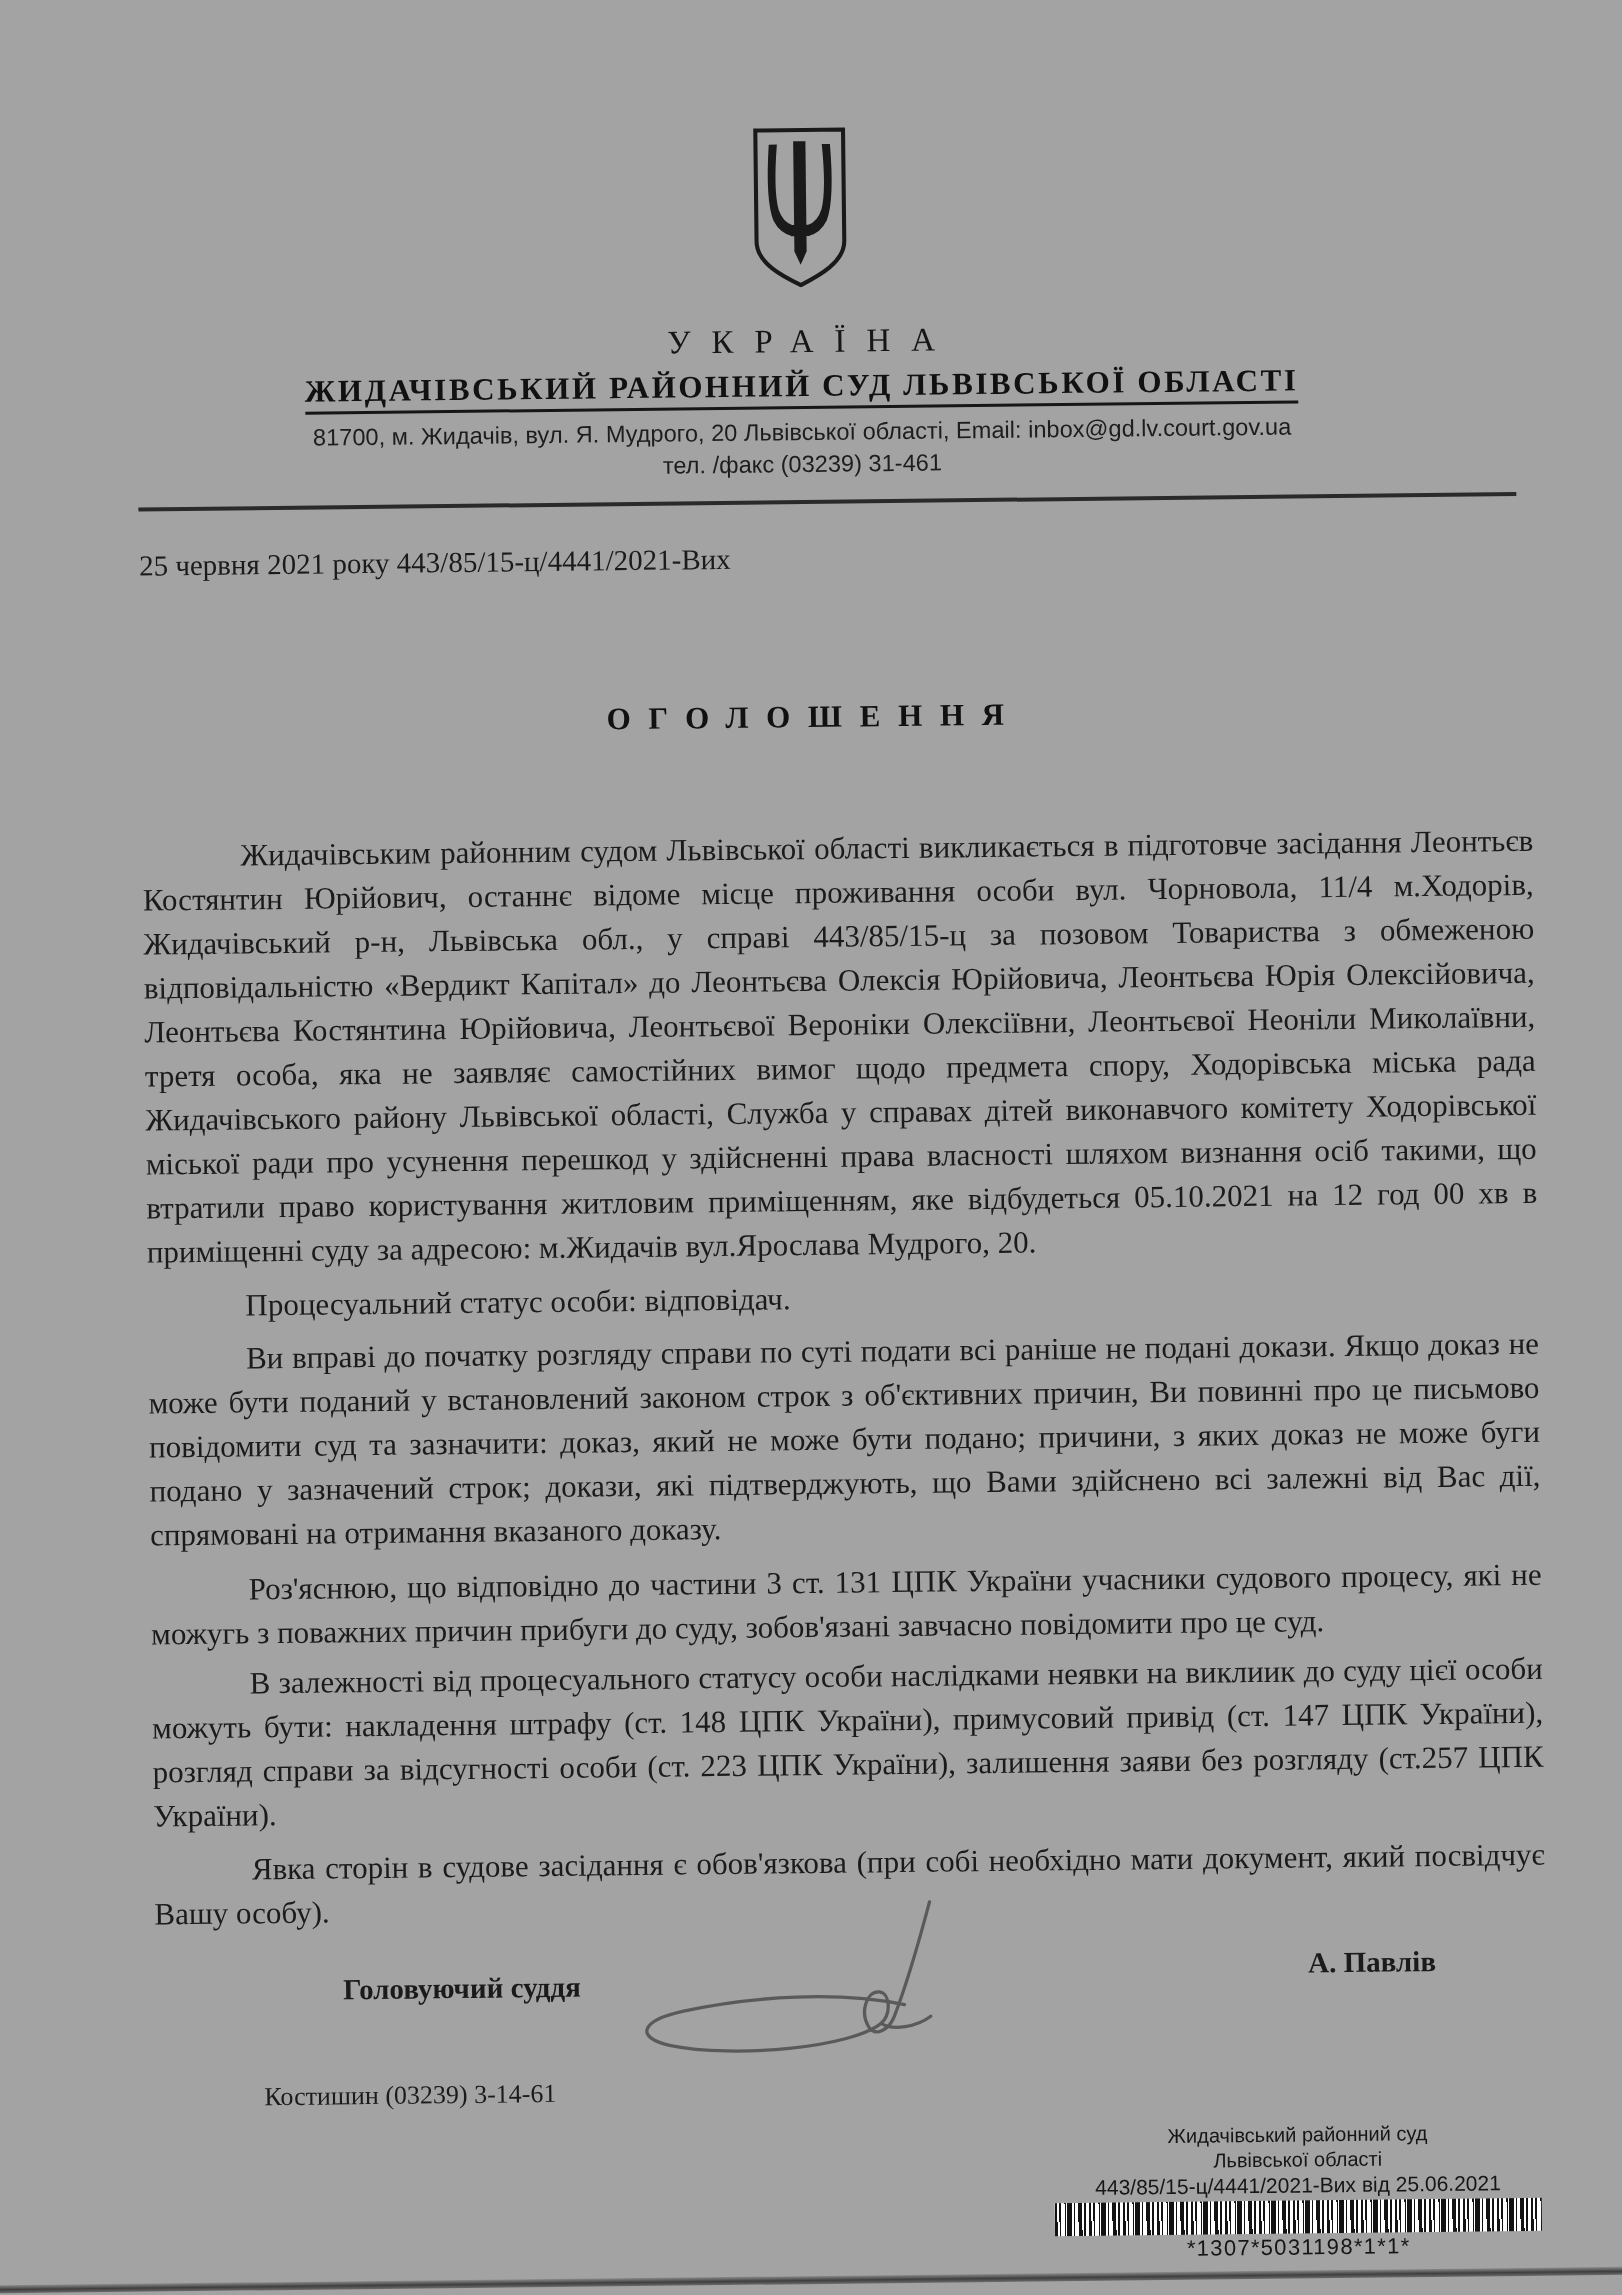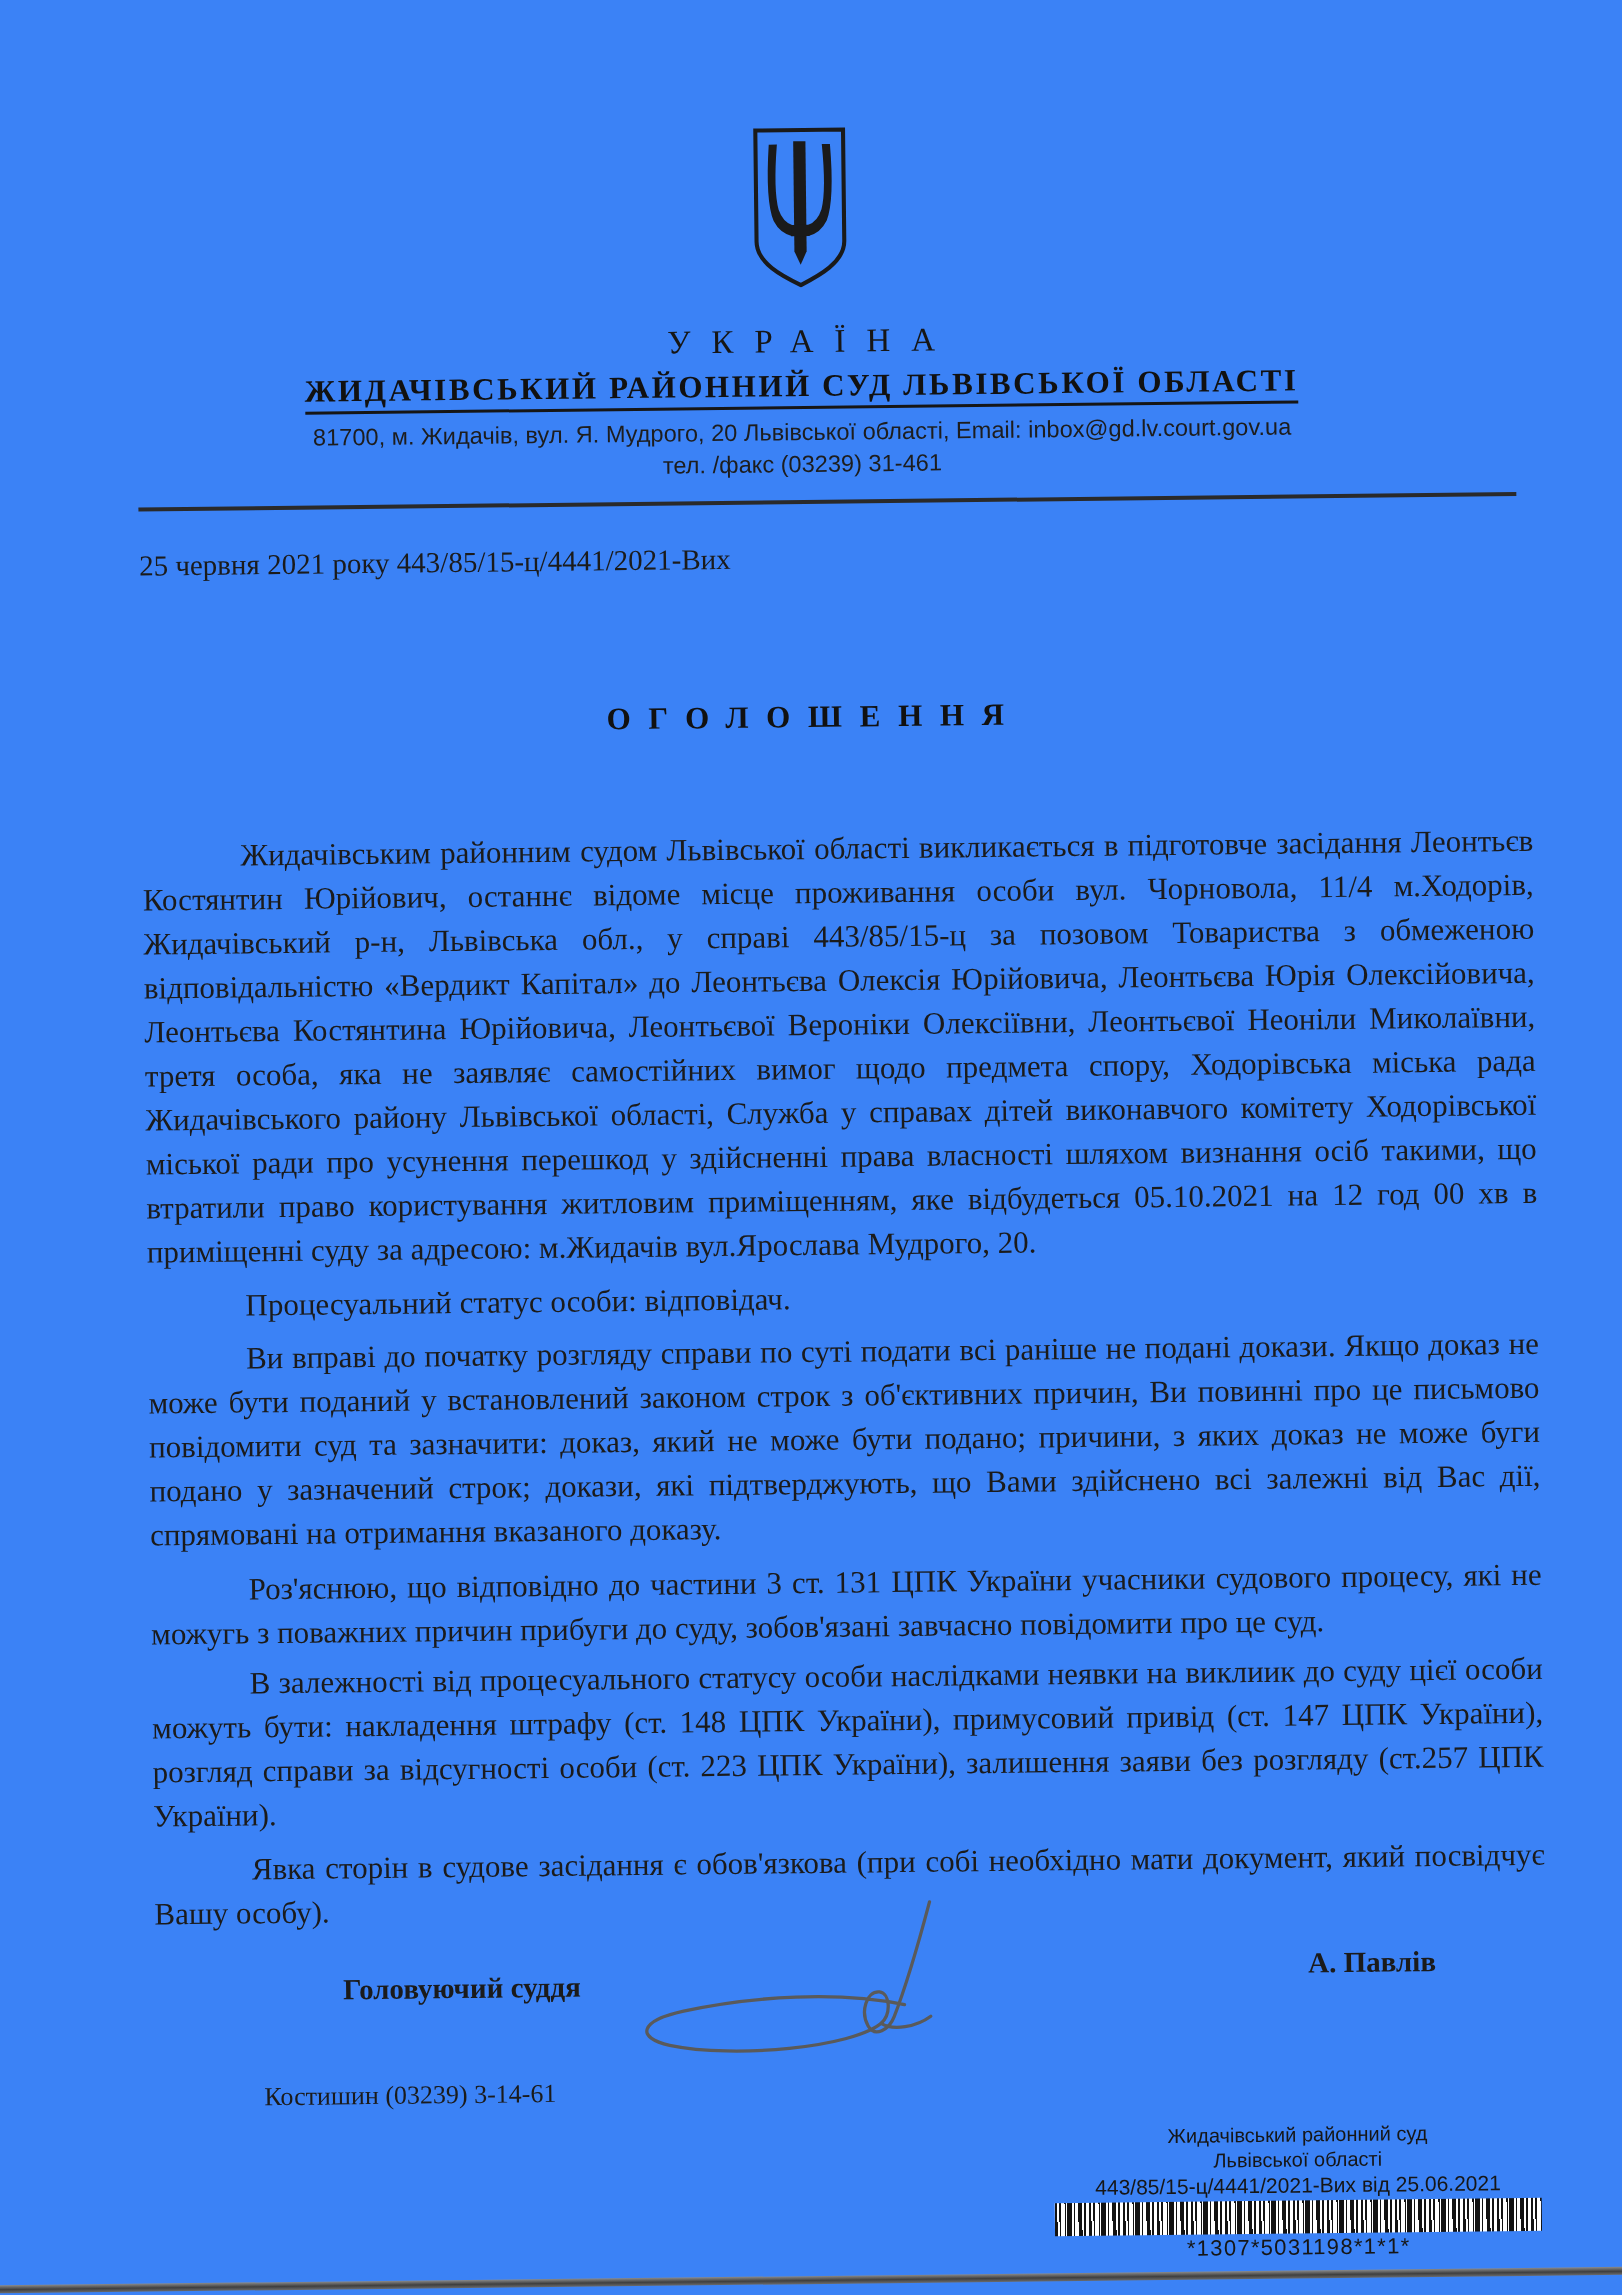--- a/index.html
+++ b/index.html
@@ -1,19 +1,19 @@
 <!DOCTYPE html>
 <html lang="uk" style="font-size:10.5px"><head>
 <meta charset="utf-8">
 <style>
   html,body{margin:0;padding:0;background:#e8e8e8;}
   .page{
     position:relative;
     width:1623px;height:2295px;
-    background:#3b82f6;
+    background:#a3a3a3;
     overflow:hidden;
     font-family:"Liberation Serif", serif;
     color:#1b1b1b;
   }
   .tilt{
     position:absolute;inset:0;
     transform:rotate(-0.65deg);
     transform-origin:50% 55%;
   }
   

